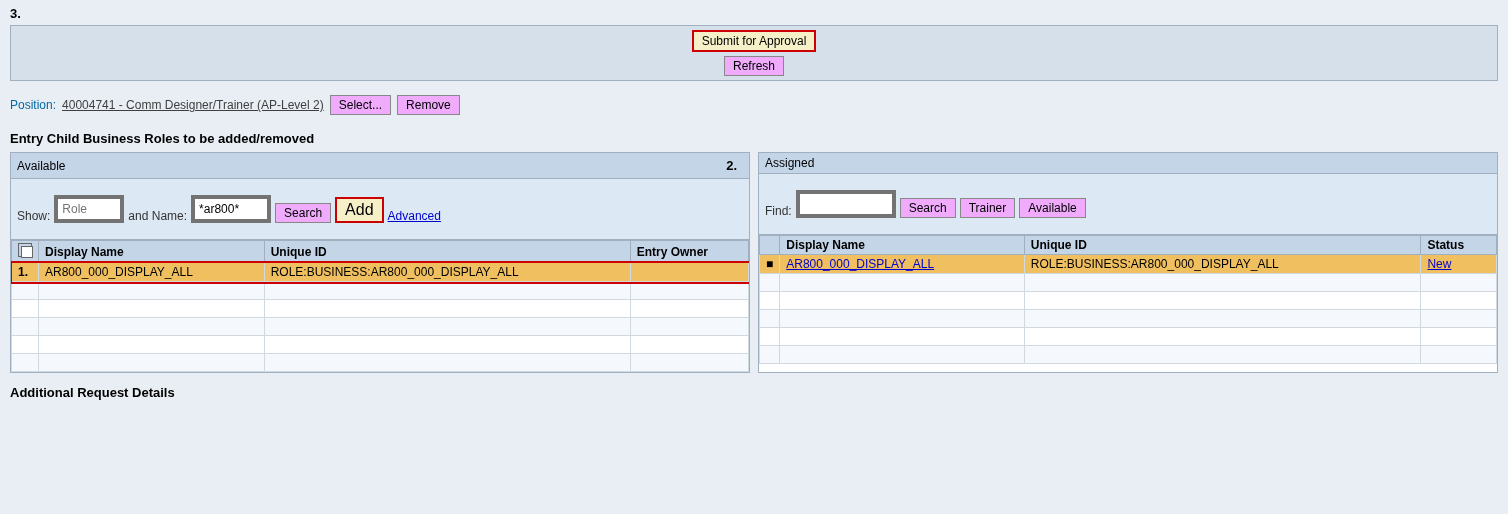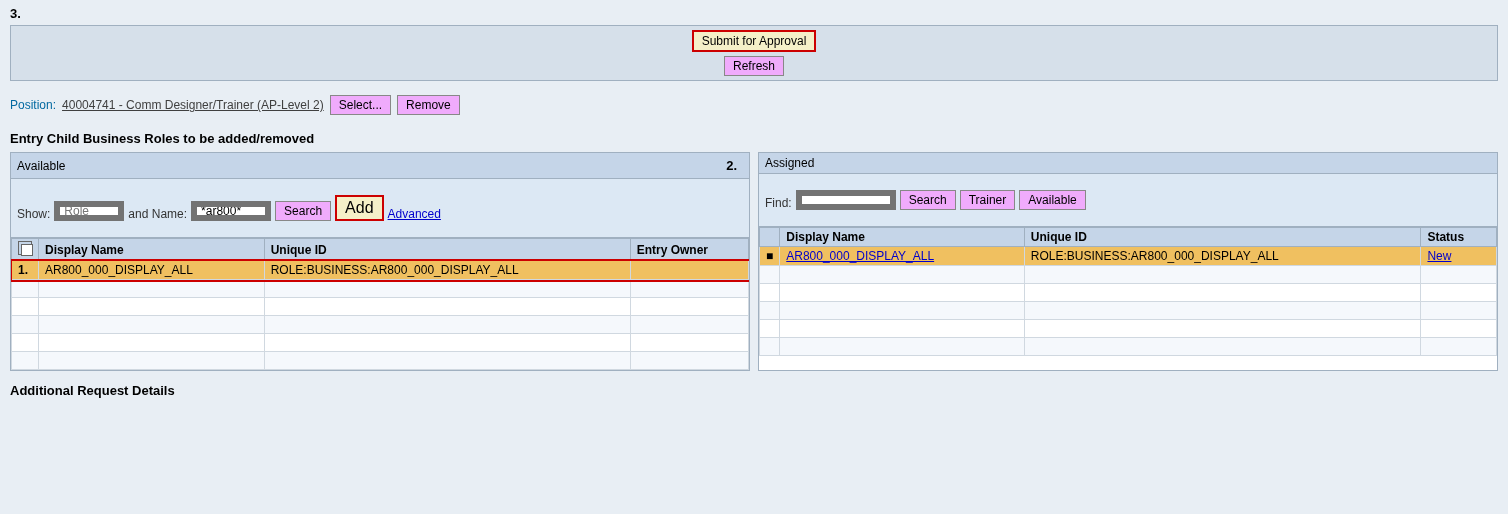--- a/index.html
+++ b/index.html
@@ -89,24 +89,24 @@
       display: flex;
       align-items: flex-end;
       gap: 4px;
       border-bottom: 1px solid #a0b0c0;
     }
     .panel-toolbar label {
       font-size: 12px;
       color: #333;
     }
     .panel-input {
-      border: 6px solid #737373;
+      border: 4px solid #737373;
       padding: 1px 4px;
       font-size: 12px;
-      height: 20px;
+      height: 28px;
     }
     .table-container {
       overflow: auto;
     }
     table {
       width: 100%;
       border-collapse: collapse;
       font-size: 12px;
     }
     table th {

